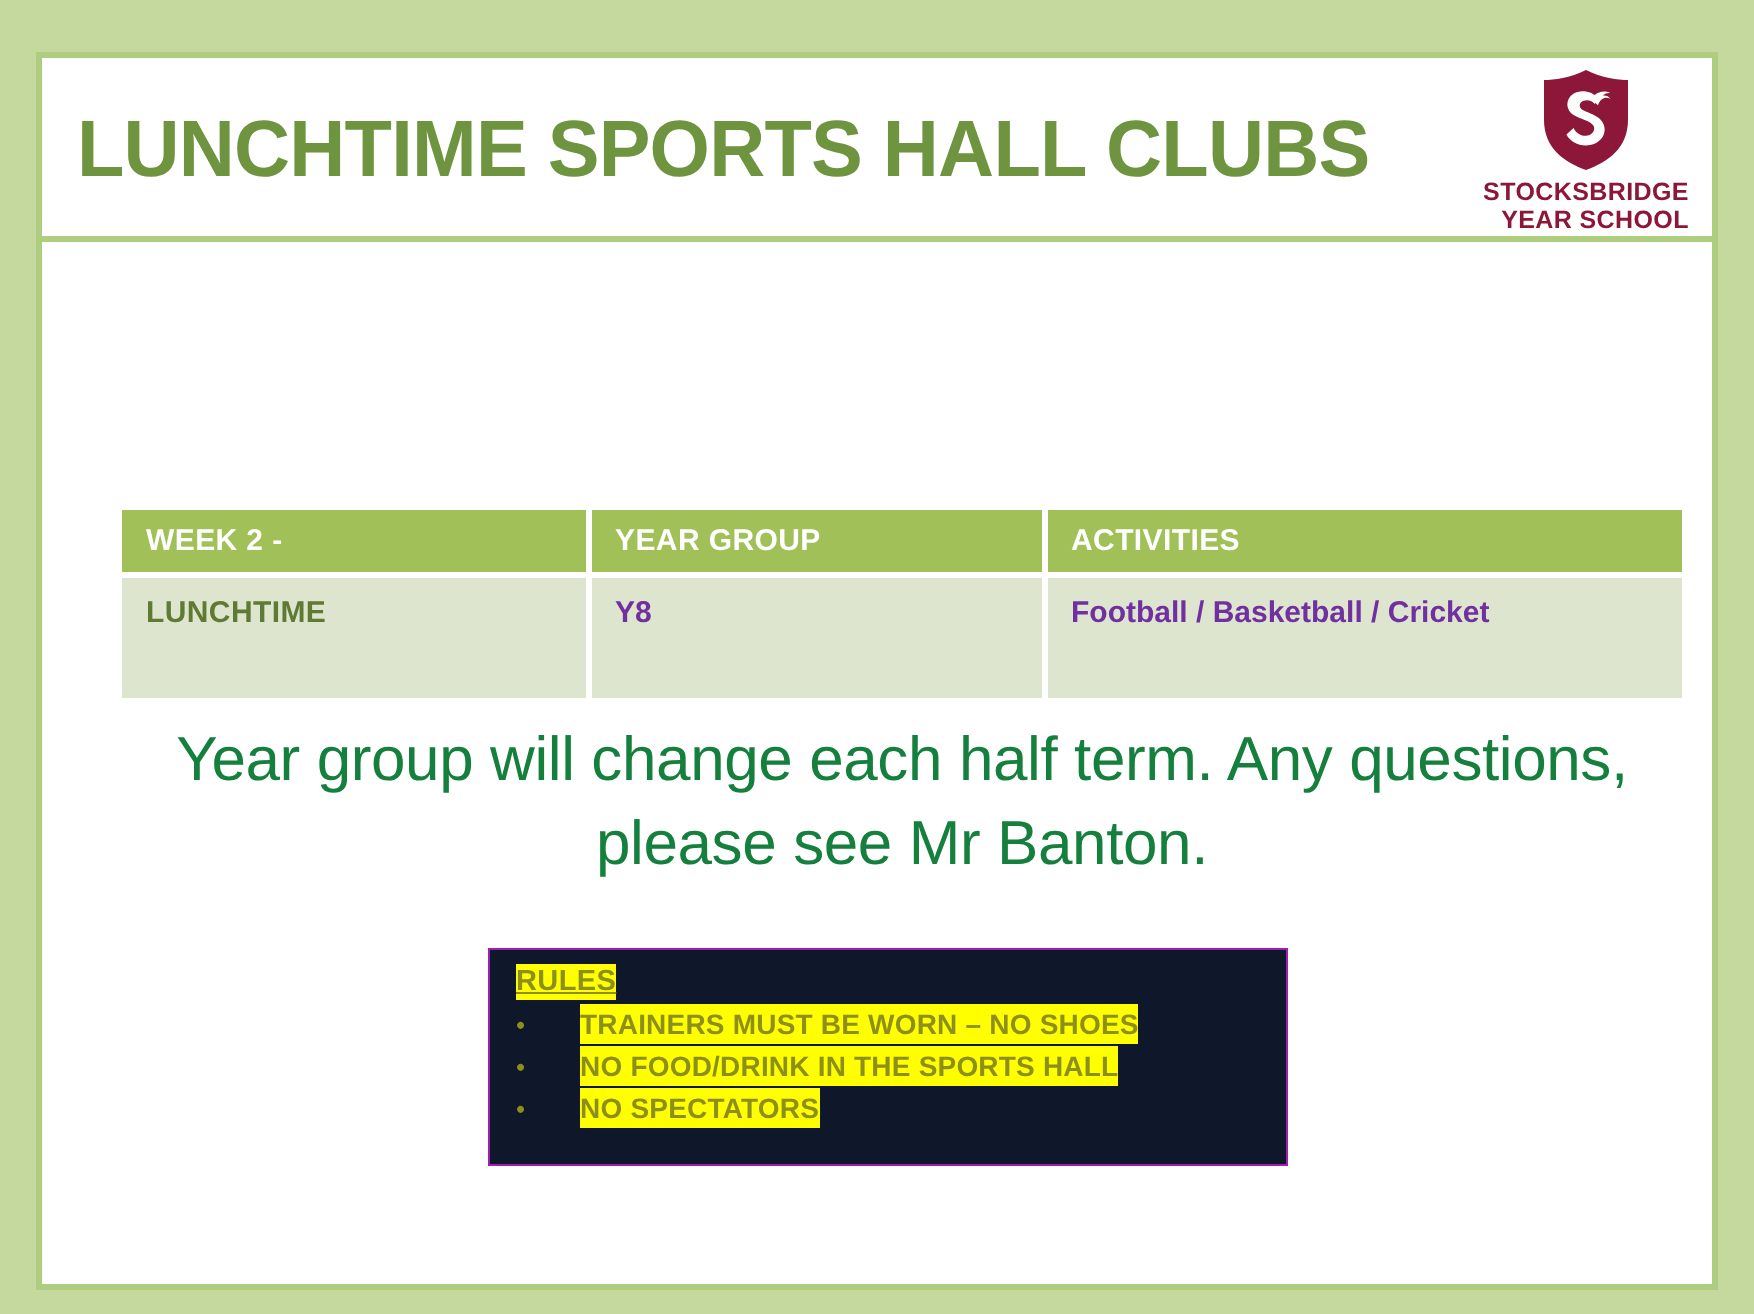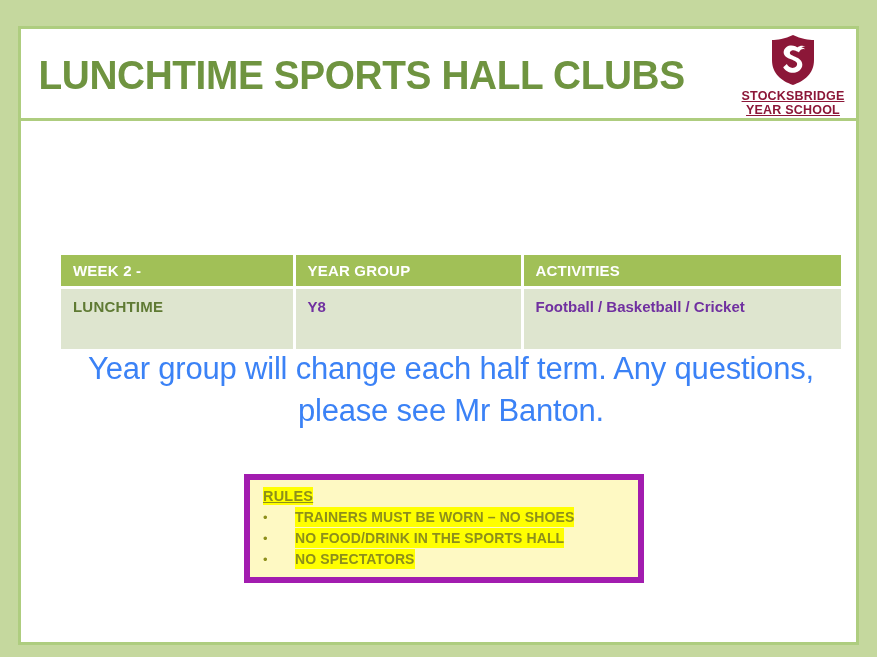--- a/index.html
+++ b/index.html
@@ -55,27 +55,26 @@
     align-items: center;
     justify-content: center;
   }
   .shield-wrap {
     width: 46px;
     height: 52px;
     display: block;
   }
   .logo-text {
     margin-top: 3px;
-    text-align: center;
+    text-align: right;
     color: #8c1738;
     font-size: 12.5px;
     font-weight: bold;
     line-height: 1.12;
     letter-spacing: 0.2px;
-    text-decoration: underline;
   }
 
   
   .main-panel {
     position: absolute;
     left: 18px;
     top: 118px;
     width: 841px;
     height: 527px;
     background: #ffffff;
@@ -125,38 +124,38 @@
   .club-table td:last-child { border-right: none; }
 
   .cell-day { color: #5f7a33; letter-spacing: 0.2px; }
   .cell-year { color: #7030a0; }
   .cell-act { color: #7030a0; white-space: nowrap; }
 
   
   .note {
     position: absolute;
     left: 40px;
-    top: 227px;
+    top: 238px;
     width: 780px;
     text-align: center;
-    color: #3b82f6;
+    color: #15803d;
     font-size: 31px;
     line-height: 1.35;
     letter-spacing: -0.2px;
   }
 
   
   .rules-box {
     position: absolute;
     left: 223px;
     top: 353px;
     width: 400px;
     height: 109px;
-    border: 6px solid #a21caf;
-    background: #fef9c3;
+    border: 1px solid #a21caf;
+    background: #0f172a;
     box-sizing: border-box;
     padding: 7px 0 0 13px;
   }
   .rules-title {
     display: inline-block;
     background: #ffff00;
     color: #8d8f1b;
     font-size: 14.5px;
     font-weight: bold;
     text-decoration: underline;

